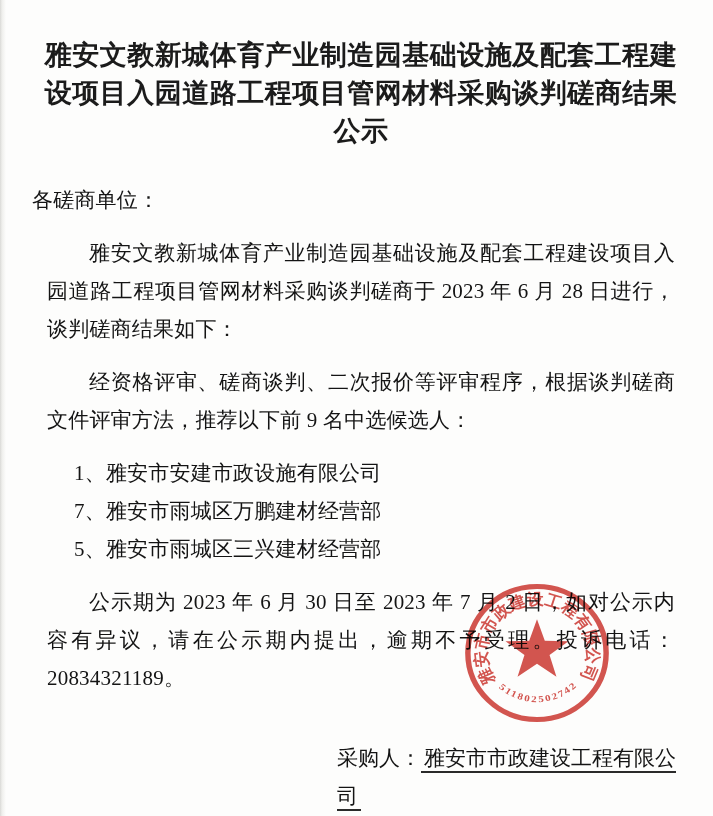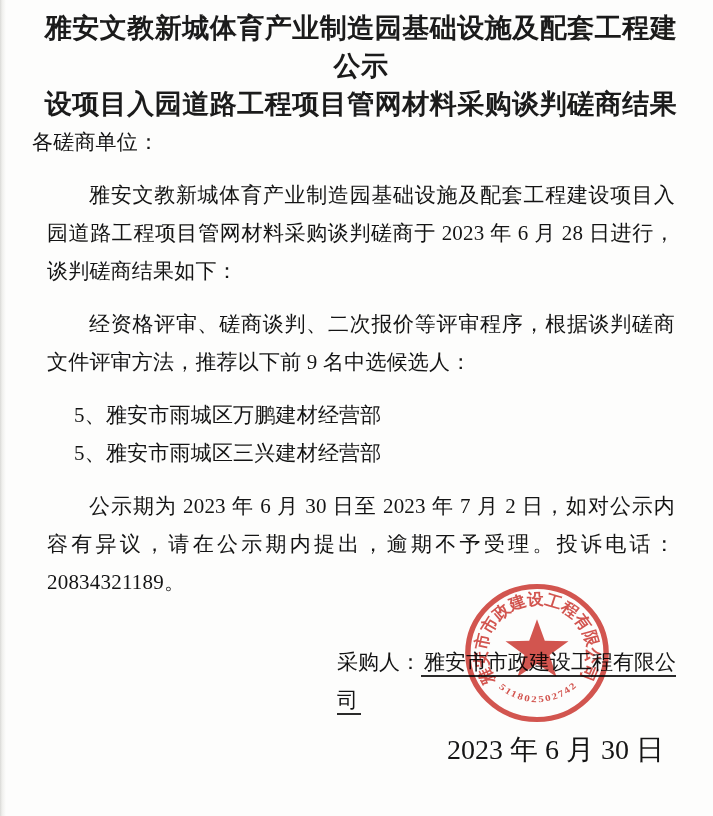--- a/index.html
+++ b/index.html
@@ -6,21 +6,21 @@
   body {
     width: 713px; height: 816px;
     background: #fdfdfc;
     font-family: "Liberation Serif", "DejaVu Serif", serif;
     color: #141414;
     position: relative;
     overflow: hidden;
   }
   .page {
     position: absolute; inset: 0;
-    padding: 9px 23px 0 32px;
+    padding: 36px 23px 0 32px;
     box-sizing: border-box;
   }
   .edge-shade {
     position: absolute; left: 0; top: 0; bottom: 0; width: 6px;
     background: linear-gradient(90deg, #d9d9d6 0px, #efefec 2px, rgba(255,255,255,0) 6px);
     pointer-events: none;
   }
   .doc-title {
     margin: 0;
     font-family: "Liberation Sans", "DejaVu Sans", sans-serif;
@@ -30,21 +30,21 @@
     text-align: center;
     letter-spacing: 0.5px;
     color: #1b1b1b;
   }
   .doc-title .tl { display: block; }
   .body-text {
     font-size: 21px;
     line-height: 38px;
     letter-spacing: 0.2px;
   }
-  .salutation { }
+  .salutation { margin-top: 31px; }
   .para {
     margin: 15px;
     text-indent: 42px;
     text-align: justify;
   }
   .candidate { padding-left: 42px; }
   .sig-row {
     margin-top: 42px;
     margin-left: 305px;
     font-size: 21px;
@@ -80,29 +80,30 @@
   .seal .seal-no { letter-spacing: 1.5px; }
 </style>
 </head>
 <body>
 
 <div class="page">
   <div class="edge-shade"></div>
 
   <h1 class="doc-title">
     <span class="tl">雅安文教新城体育产业制造园基础设施及配套工程建</span>
+    <span class="tl">设项目入园道路工程项目管网材料采购谈判磋商结果</span>
     <span class="tl">公示</span>
-    <span class="tl">设项目入园道路工程项目管网材料采购谈判磋商结果</span>
   </h1>
 
   <div class="body-text">
     <div class="salutation">各磋商单位：</div>
     <p class="para">雅安文教新城体育产业制造园基础设施及配套工程建设项目入园道路工程项目管网材料采购谈判磋商于 2023 年 6 月 28 日进行，谈判磋商结果如下：</p>
     <p class="para">经资格评审、磋商谈判、二次报价等评审程序，根据谈判磋商文件评审方法，推荐以下前 9 名中选候选人：</p>
-    <div class="candidate">5、雅安市雨城区万鹏建材经营部</div>
+    <div class="candidate">1、雅安市安建市政设施有限公司</div>
+    <div class="candidate">7、雅安市雨城区万鹏建材经营部</div>
     <div class="candidate">5、雅安市雨城区三兴建材经营部</div>
     <p class="para">公示期为 2023 年 6 月 30 日至 2023 年 7 月 2 日，如对公示内容有异议，请在公示期内提出，逾期不予受理。投诉电话：20834321189。</p>
   </div>
 
   <div class="sig-row">
     <span>采购人：</span><span class="sig-company">雅安市市政建设工程有限公司</span>
   </div>
   <div class="sig-date">2023 年 6 月 30 日</div>
 
   <svg class="seal" viewBox="0 0 160 160" preserveAspectRatio="none" xmlns="http://www.w3.org/2000/svg">

